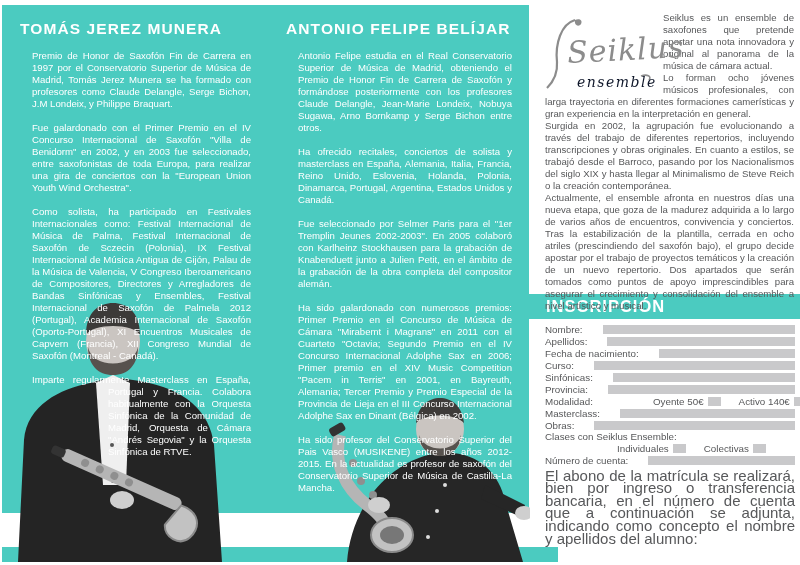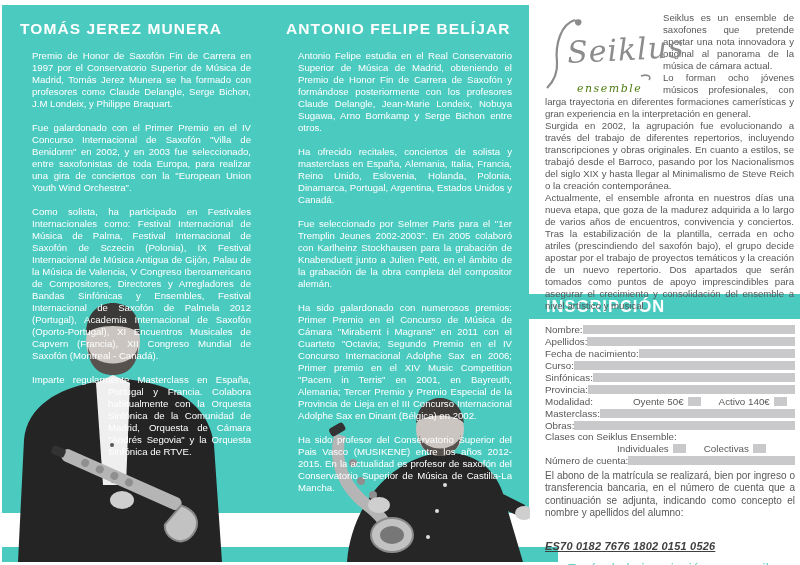--- a/index.html
+++ b/index.html
@@ -32,35 +32,35 @@
   .photo.p1{left:0px;top:295px;}
   .photo.p2{left:295px;top:393px;}
 
   
   .right-col{position:absolute;left:545px;top:12px;width:249px;color:var(--ink);z-index:3;}
   .right-col p{margin:0;font-size:9.6px;line-height:12px;text-align:justify;}
   .logo-float{float:left;width:110px;height:80px;position:relative;margin:2px 8px 2px 0;}
   .logo-swash{position:absolute;left:0;top:0;}
   .logo-name{position:absolute;left:22px;top:18px;font-family:"DejaVu Serif",serif;font-style:italic;
     font-size:30px;color:#8c8c8c;transform:rotate(-3deg);letter-spacing:1px;}
-  .logo-sub{position:absolute;left:32px;top:68px;font-family:"DejaVu Serif",serif;font-style:italic;
-    font-size:11px;color:#4d7c0f;letter-spacing:1.5px;}
+  .logo-sub{position:absolute;left:32px;top:60px;font-family:"DejaVu Serif",serif;font-style:italic;
+    font-size:14px;color:#0f172a;letter-spacing:1.5px;}
 
   
   .inscription-bar{position:absolute;left:529px;top:294px;width:271px;height:25px;background:var(--teal);
     display:flex;align-items:center;box-sizing:border-box;padding-left:17px;z-index:2;}
   .inscription-title{color:#ffffff;font-weight:bold;font-size:16.5px;letter-spacing:1px;text-align:center;}
   .form{position:absolute;left:545px;top:324px;width:250px;color:var(--ink);z-index:3;font-size:9.8px;}
   .frow{display:flex;align-items:center;height:11.9px;}
-  .flabel{white-space:nowrap;padding-right:0;}
+  .flabel{white-space:nowrap;padding-right:20px;}
   .fstrip{flex:1;height:9px;background:var(--strip);}
   .fbox{width:13px;height:9px;background:var(--strip);margin-left:4px;flex:0 0 auto;}
   .opt{white-space:nowrap;}
   .ml-lg{margin-left:40px;} .ml-md{margin-left:18px;} .ml-opt{margin-left:72px;}
-  .note{margin:3px 0 0 0;font-size:10px;line-height:12.6px;text-align:justify;}
+  .note{margin:3px 0 0 0;font-size:15px;line-height:12.6px;text-align:justify;}
   .iban{margin-top:20px;font-weight:bold;font-style:italic;font-size:11px;color:#404040;letter-spacing:0.2px;text-decoration:underline;}
   .email-block{margin-top:9px;text-align:center;color:var(--teal-light);font-size:14px;line-height:17px;}
 </style>
 </head>
 <body>
 
 <div class="page">
 
   <div class="teal-panel"></div>
   <div class="white-band"></div>

